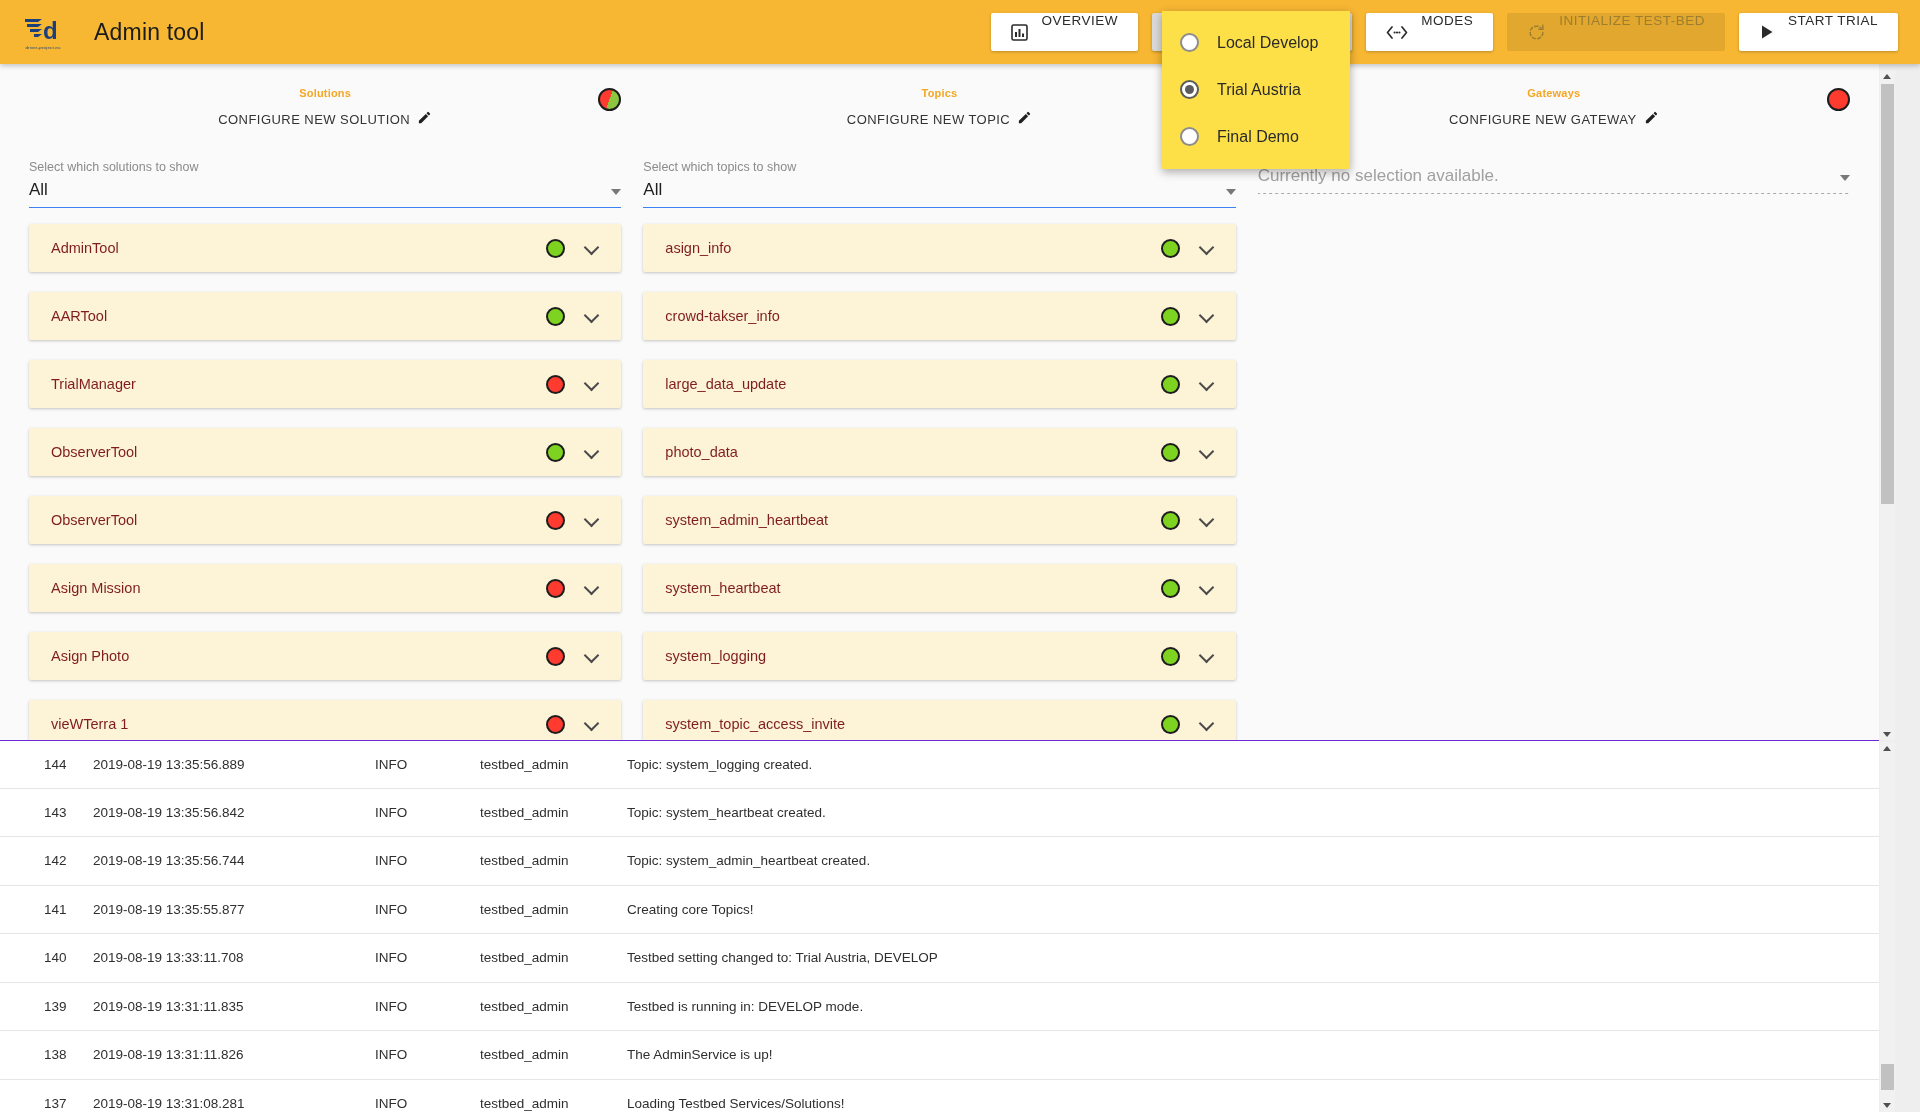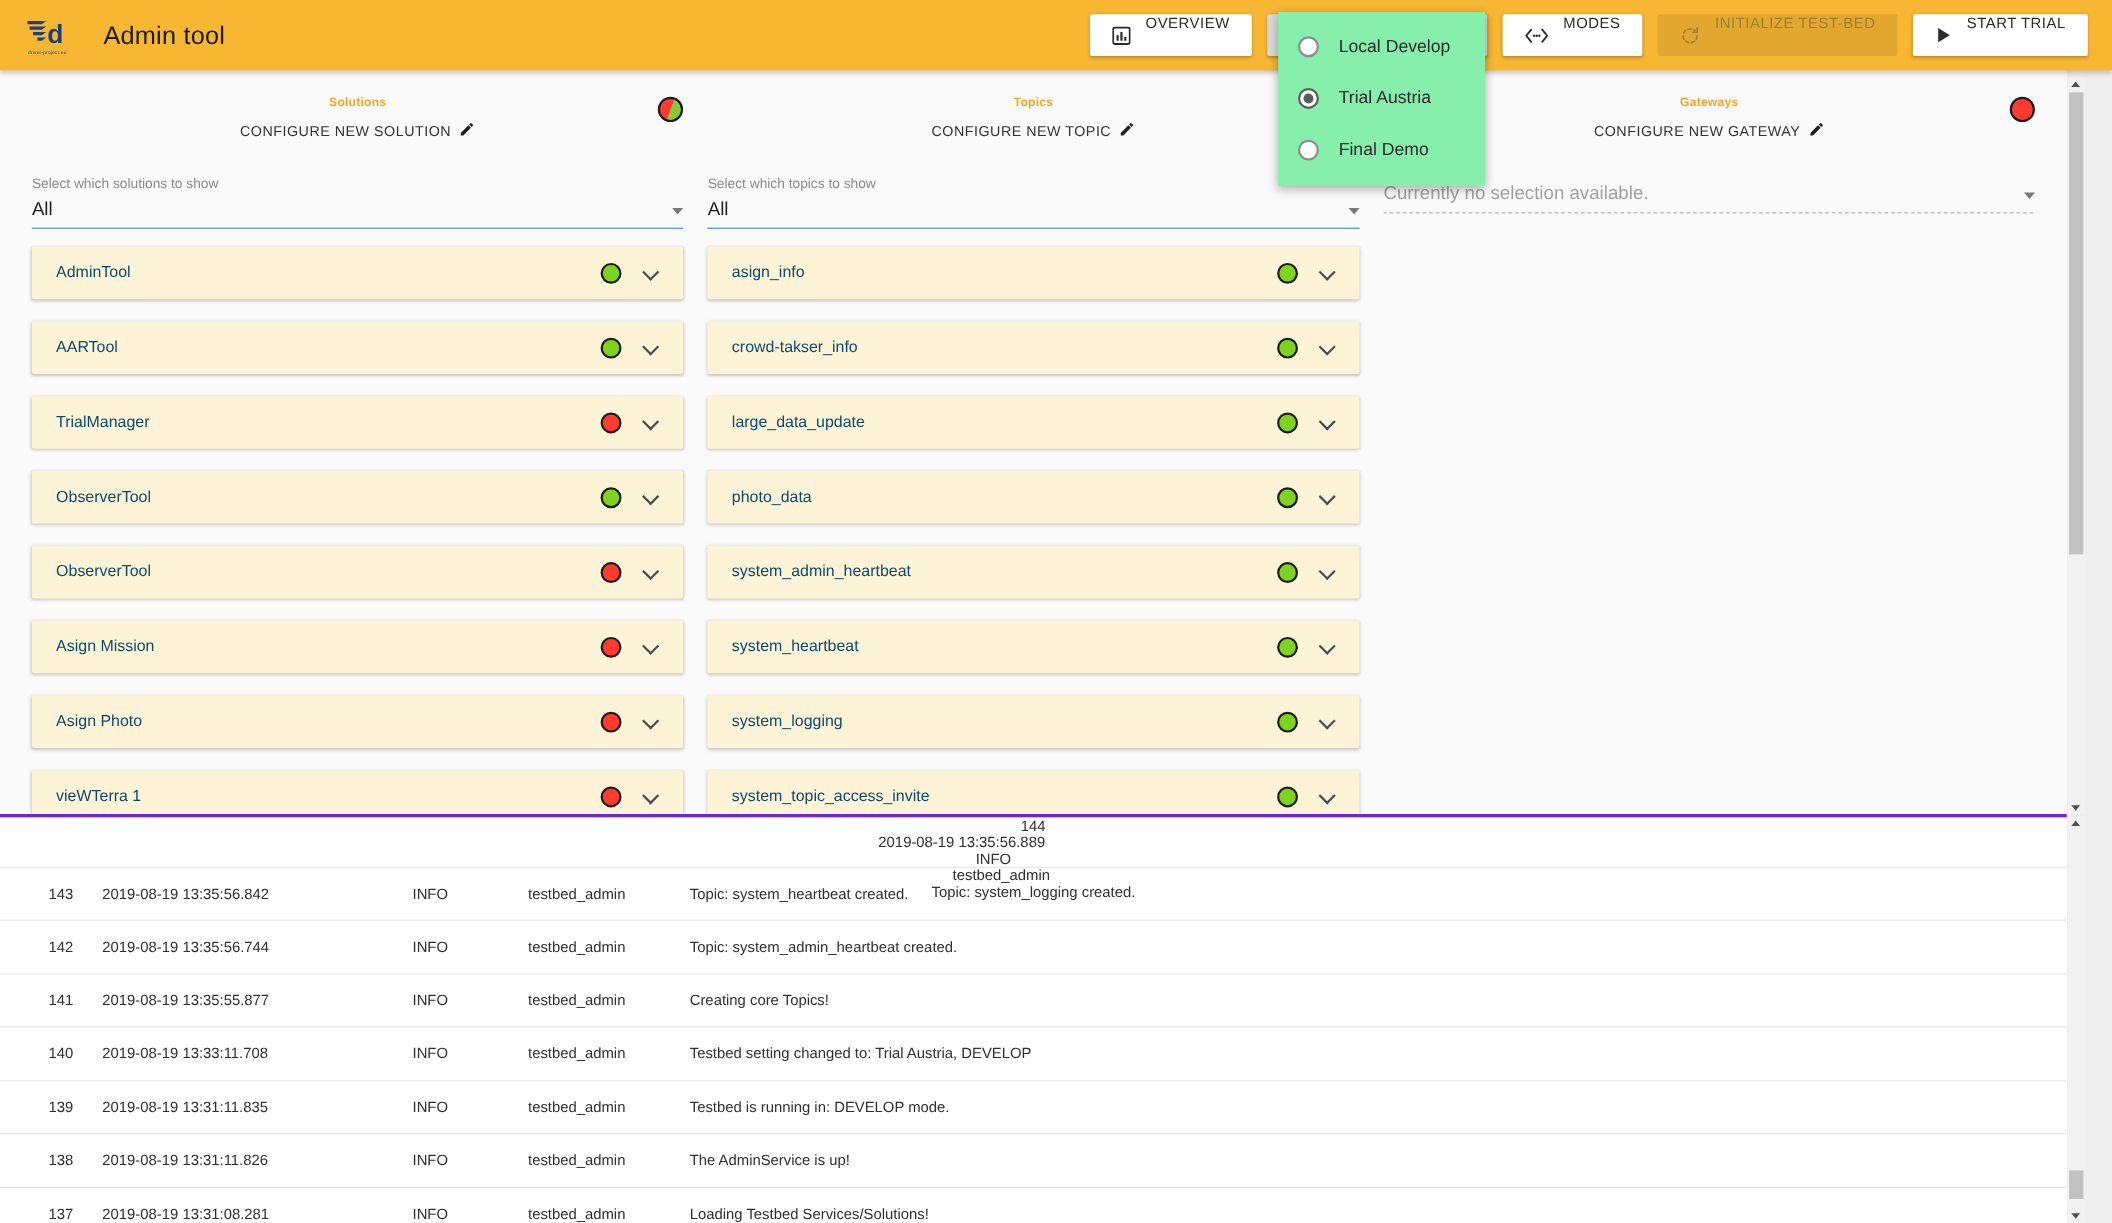--- a/index.html
+++ b/index.html
@@ -50,21 +50,21 @@
   .tb-btn.active { background: #dadada; box-shadow: 0 1px 3px rgba(0,0,0,.28); }
   .tb-btn.disabled {
     background: #e2a72e; color: #9d7e2f; cursor: default;
     box-shadow: none;
   }
   .tb-btn .ic { display: flex; align-items: center; }
 
   
   .config-menu {
     position: absolute; top: 11px; left: 1162px;
-    width: 188px; background: #86efac;
+    width: 188px; background: #fde047;
     box-shadow: 0 3px 9px rgba(0,0,0,.32);
     padding: 8px 0 9px 0; z-index: 60;
   }
   .cm-item {
     height: 47px; display: flex; align-items: center;
     padding-left: 18px; gap: 18px; cursor: pointer;
     font-size: 16px; color: #2a2a2a;
   }
   .radio {
     width: 19px; height: 19px; border-radius: 50%;
@@ -131,21 +131,21 @@
 
   .card-list { padding: 0 6px; }
   .card {
     background: #fdf3d7; border-radius: 2px;
     height: 48px; margin-bottom: 20px;
     display: flex; align-items: center; padding: 0 22px;
     box-shadow: 0 1px 3px rgba(0,0,0,.22);
     cursor: pointer;
   }
   .card-name {
-    font-size: 14.5px; color: #0c4a6e; flex: 1 1 auto;
+    font-size: 14.5px; color: #7f1d1d; flex: 1 1 auto;
     overflow: hidden; text-overflow: ellipsis; white-space: nowrap;
   }
   .dot {
     width: 19px; height: 19px; border-radius: 50%;
     border: 2px solid #1c1c1c; flex: none; margin-right: 20px;
   }
   .dot.green { background: #7ed321; }
   .dot.red { background: #ff3b30; }
   .chev { width: 14px; height: 14px; flex: none; position: relative; }
   .chev::after {
@@ -160,21 +160,21 @@
     position: absolute; top: 740px; left: 0;
     width: 1879px; height: 372px;
     background: #fff; overflow: hidden;
   }
   .log-row {
     display: flex; align-items: center; height: 48.5px;
     border-bottom: 1px solid #e6e6e6;
     font-size: 13.5px; color: #2f2f2f;
     padding: 0 18px;
   }
-  .log-row:first-child { border-top: 3px solid #6d28d9; flex-direction: column; }
+  .log-row:first-child { border-top: 1px solid #6d28d9; }
   .c-id    { width: 75px; padding-left: 26px; }
   .c-time  { width: 282px; }
   .c-level { width: 105px; }
   .c-user  { width: 147px; }
   .c-msg   { flex: 1 1 auto; }
 
   
   .sb {
     position: absolute; right: 25px; width: 15px;
     background: #f1f1f1; z-index: 30;

